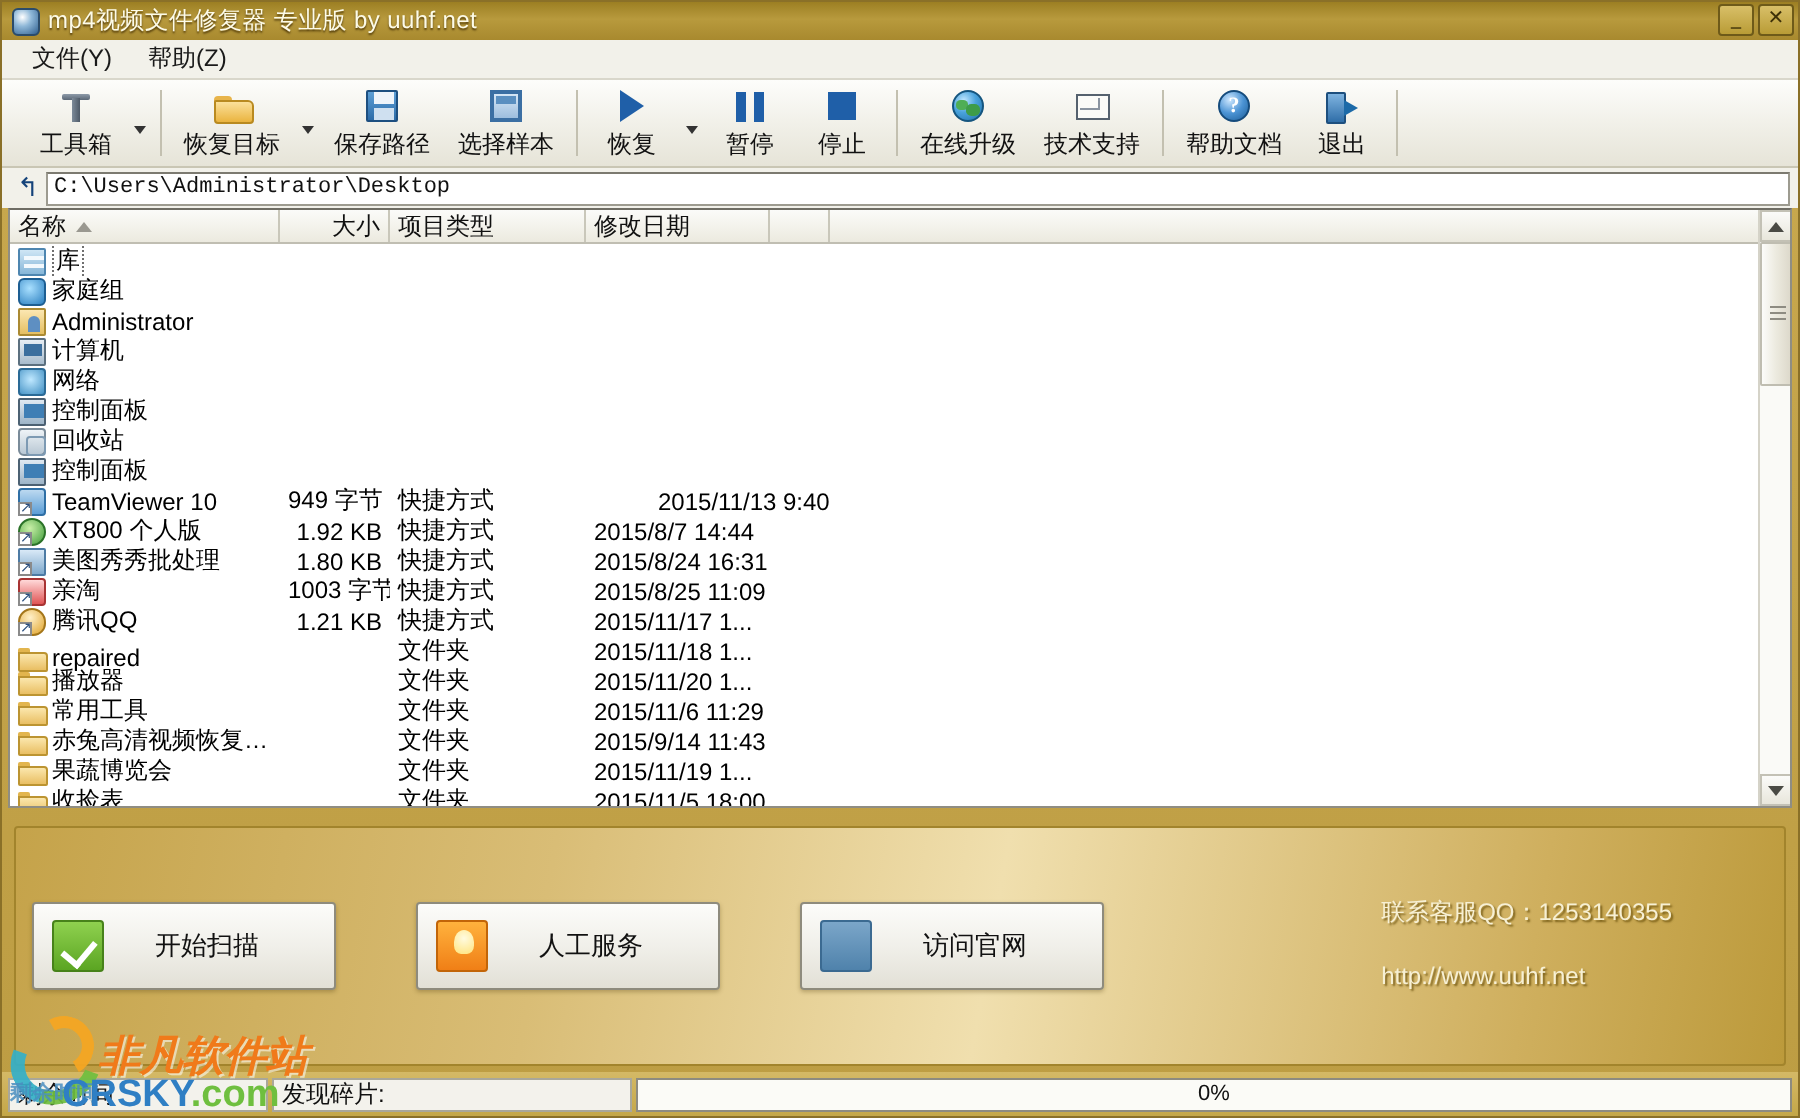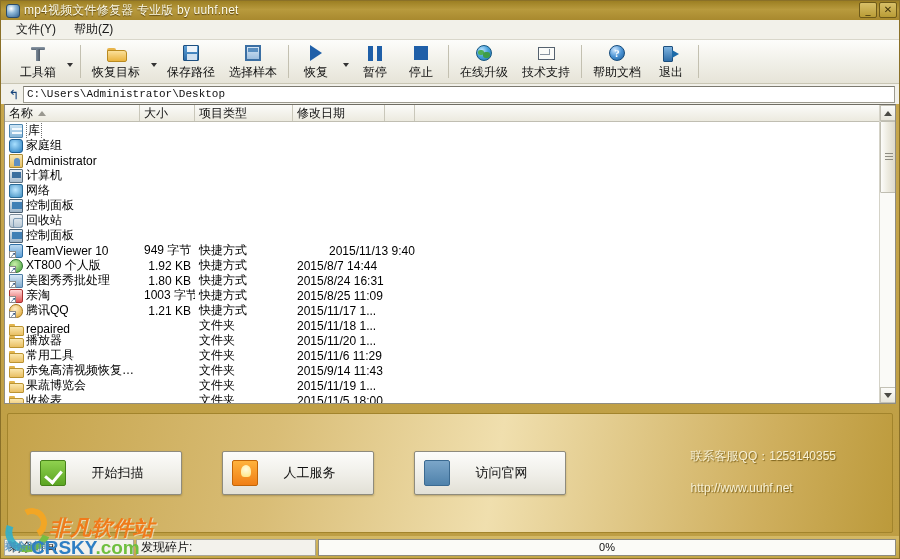--- a/index.html
+++ b/index.html
@@ -210,21 +210,21 @@
     font-size: 12px;
   }
   .hdr-cell {
     border-right: 1px solid #c9c7ba;
     padding: 1px 4px;
     display: flex; align-items: center;
     color: #111;
     cursor: default;
     overflow: hidden; white-space: nowrap;
   }
-  .hdr-cell.right { justify-content: flex-start; }
+  .hdr-cell.right { justify-content: flex-end; }
   .sort-arrow {
     display: inline-block; margin-left: 5px;
     width: 0; height: 0;
     border-left: 4px solid transparent;
     border-right: 4px solid transparent;
     border-bottom: 5px solid #9a9890;
   }
   .rows { flex: 1; overflow: hidden; padding-top: 1px; }
   .row {
     display: flex; height: 15px; align-items: center;
@@ -304,21 +304,21 @@
   }
 
   
   .goldpanel {
     position: absolute; left: 6px; right: 6px; top: 412px;
     height: 120px;
     background: linear-gradient(100deg,#c5a34a 0%, #d9bd76 30%, #f0dfae 55%, #cfaf5e 85%, #bc9a3b 100%);
     border: 1px solid #a2842c;
     border-radius: 2px;
   }
-  .btnrow { position: absolute; left: 22px; top: 37px; display: flex; gap: 40px; }
+  .btnrow { position: absolute; left: 8px; top: 37px; display: flex; gap: 40px; }
   .gbtn {
     width: 152px; height: 44px;
     background: linear-gradient(180deg,#fcfcfa 0%, #f0efe9 52%, #e2e0d6 100%);
     border: 1px solid #8e8b7d;
     border-radius: 2px;
     display: flex; align-items: center;
     padding-left: 9px;
     cursor: default;
     box-shadow: 0 1px 2px rgba(90,70,20,.35);
   }

